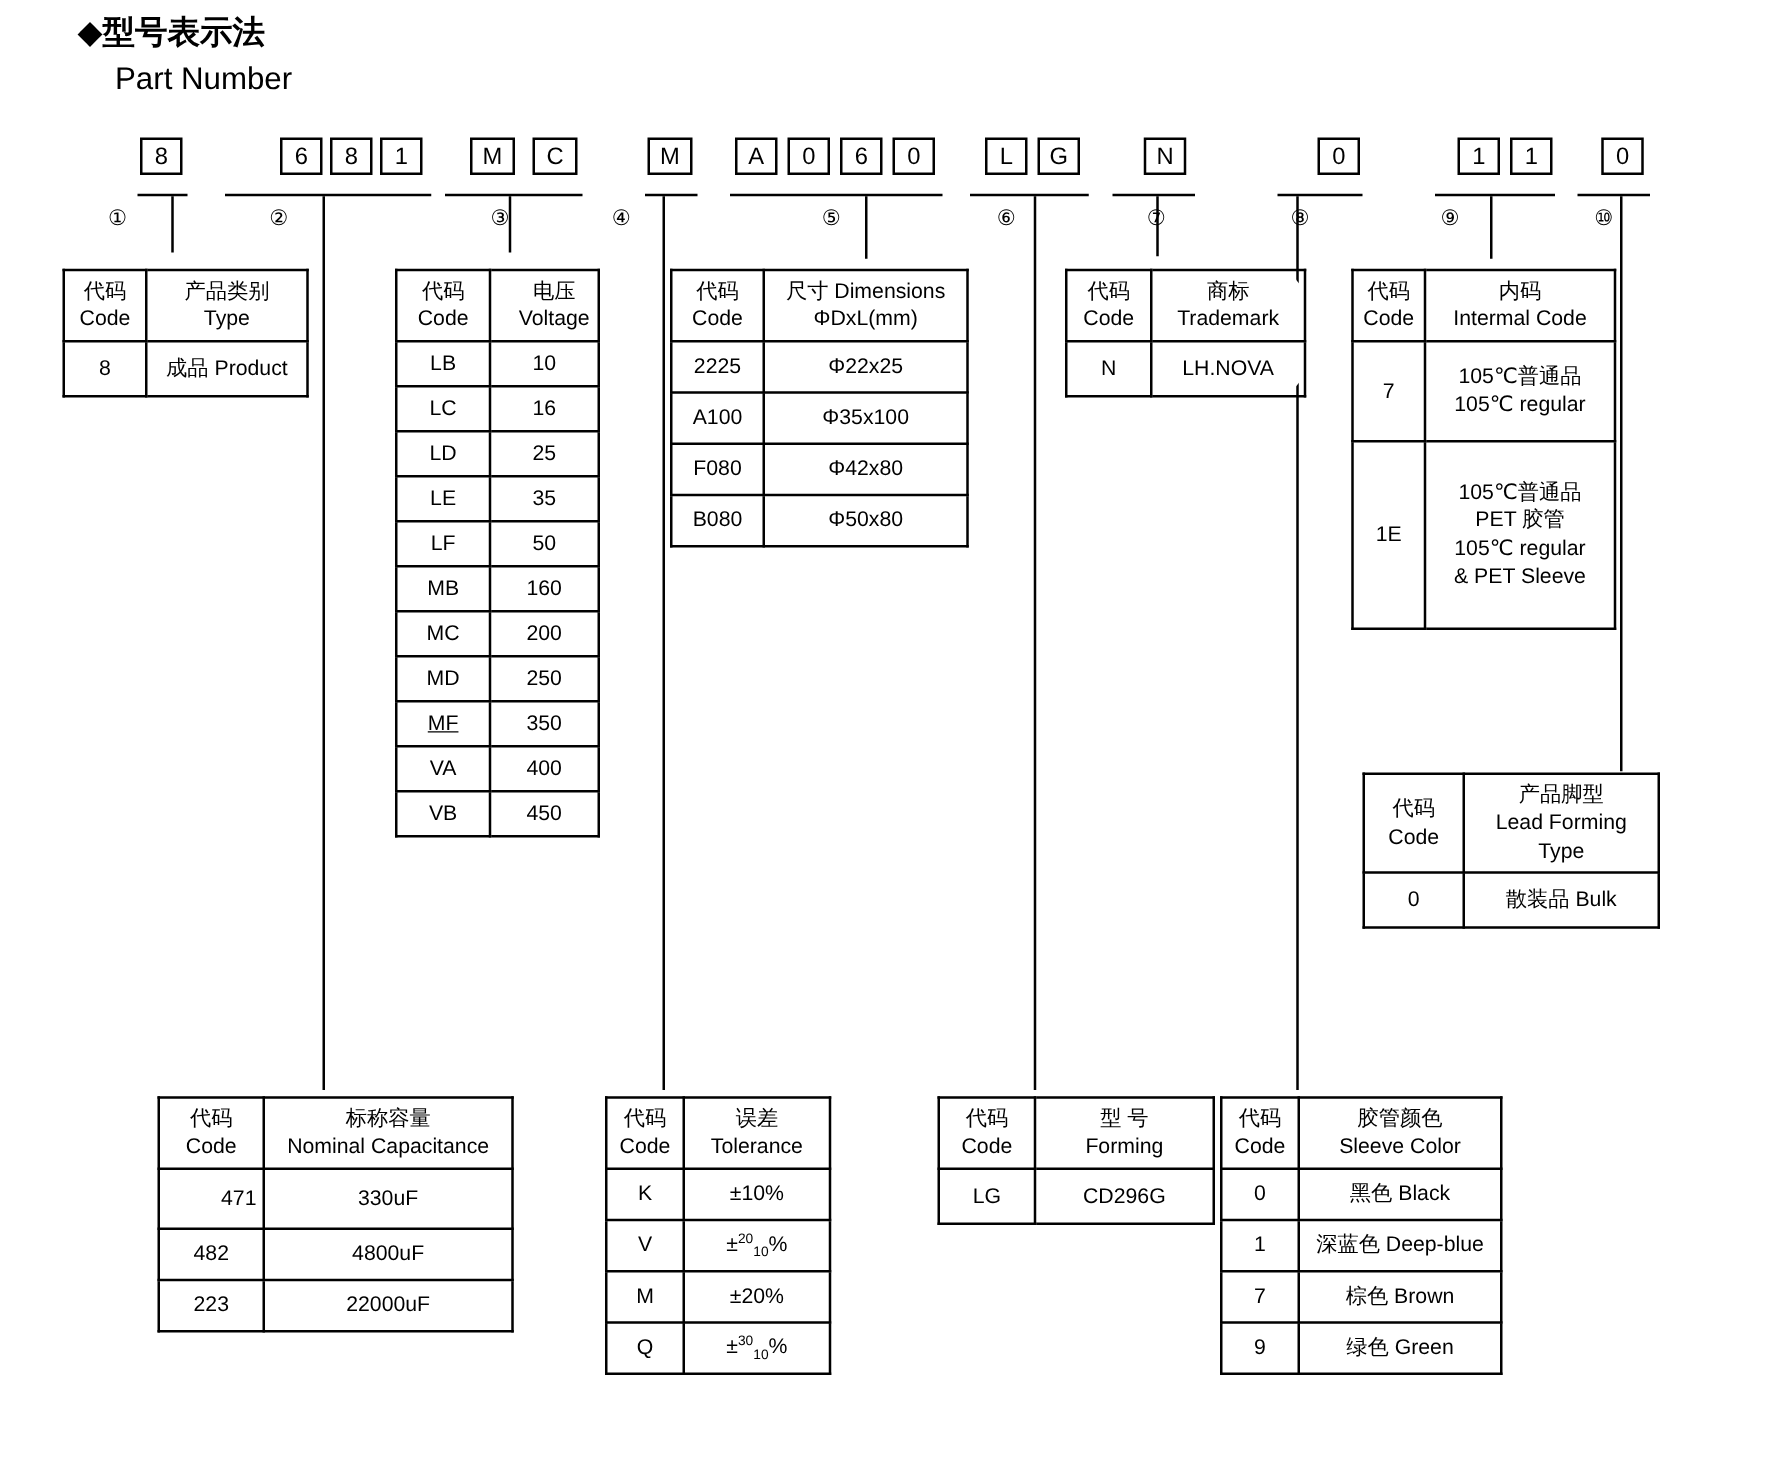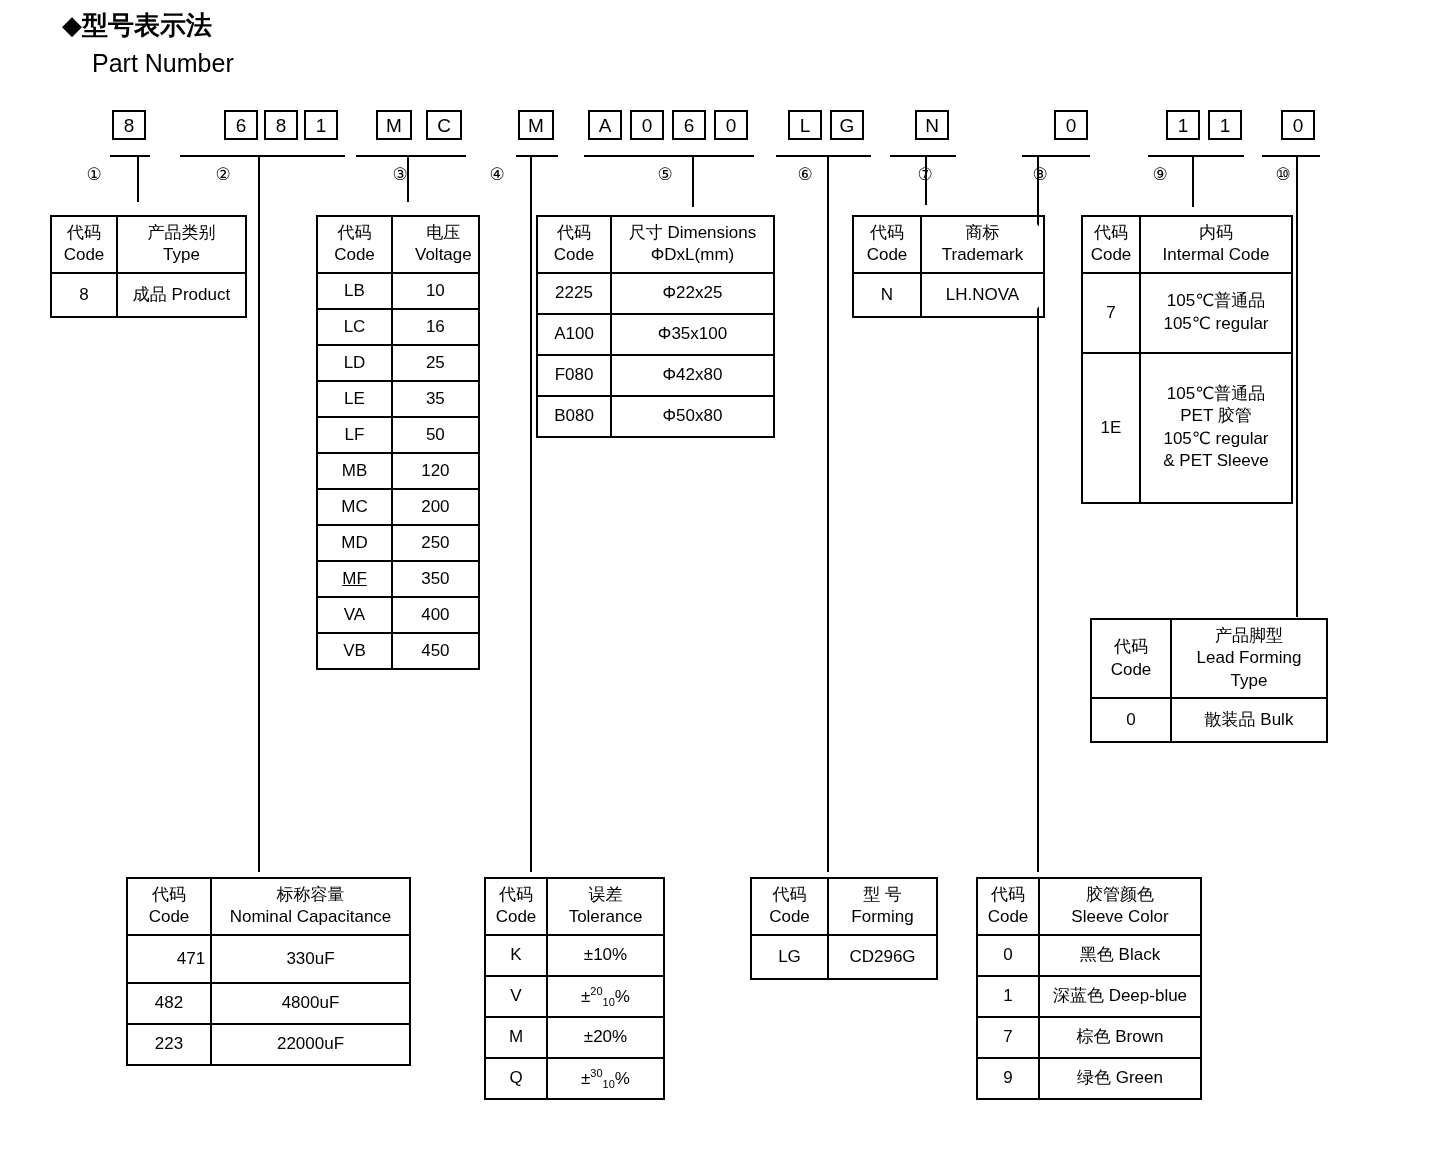--- a/index.html
+++ b/index.html
@@ -196,21 +196,21 @@
     <tr>
           <td style="height:36px;">LE</td>
           <td>35</td>
         </tr>
     <tr>
           <td style="height:36px;">LF</td>
           <td>50</td>
         </tr>
     <tr>
           <td style="height:36px;margin-top:43px;">MB</td>
-          <td>120</td>
+          <td>160</td>
         </tr>
     <tr>
           <td style="height:36px;">MC</td>
           <td>200</td>
         </tr>
     <tr>
           <td style="height:36px;">MD</td>
           <td>250</td>
         </tr>
     <tr>
@@ -387,21 +387,21 @@
   </tbody>
     </table>
 
   <table class="t" style="left:750px; top:877px;">
     <tbody>
         <tr>
       <td class="hd" style="width:77px;">
         <span class="l1">代码</span>
         <span class="l2">Code</span>
       </td>
-      <td class="hd" style="width:109px;">
+      <td class="hd" style="width:143px;">
         <span class="l1">型 号</span>
         <span class="l2">Forming</span>
       </td>
     </tr>
     <tr>
       <td style="height:44px;">LG</td>
       <td>CD296G</td>
     </tr>
   </tbody>
     </table>

